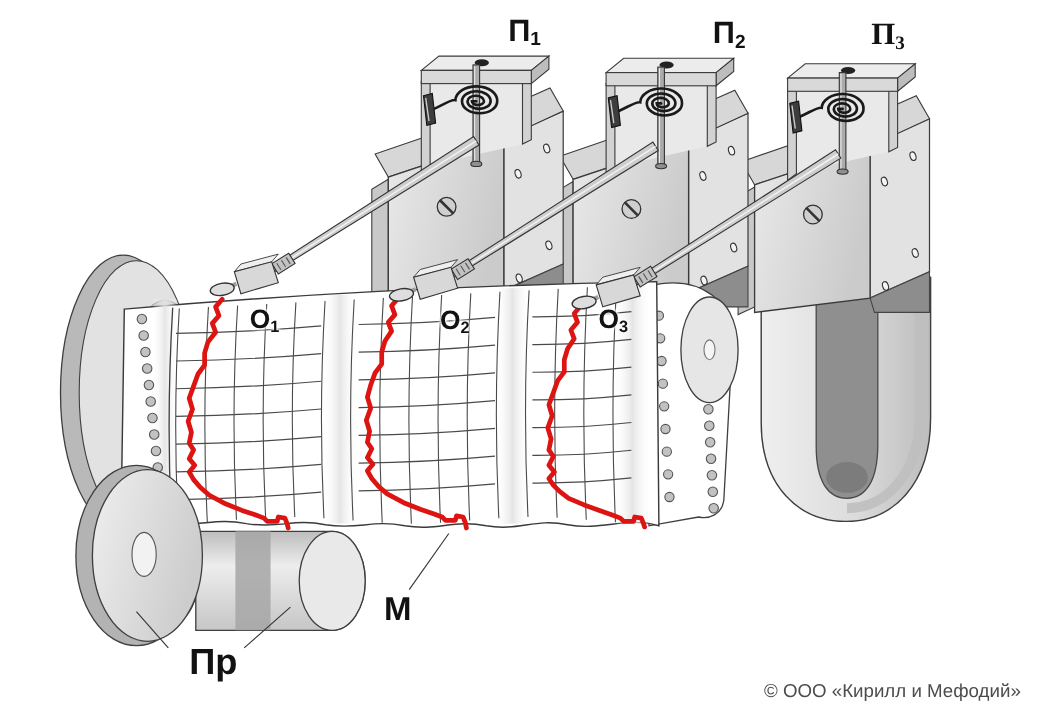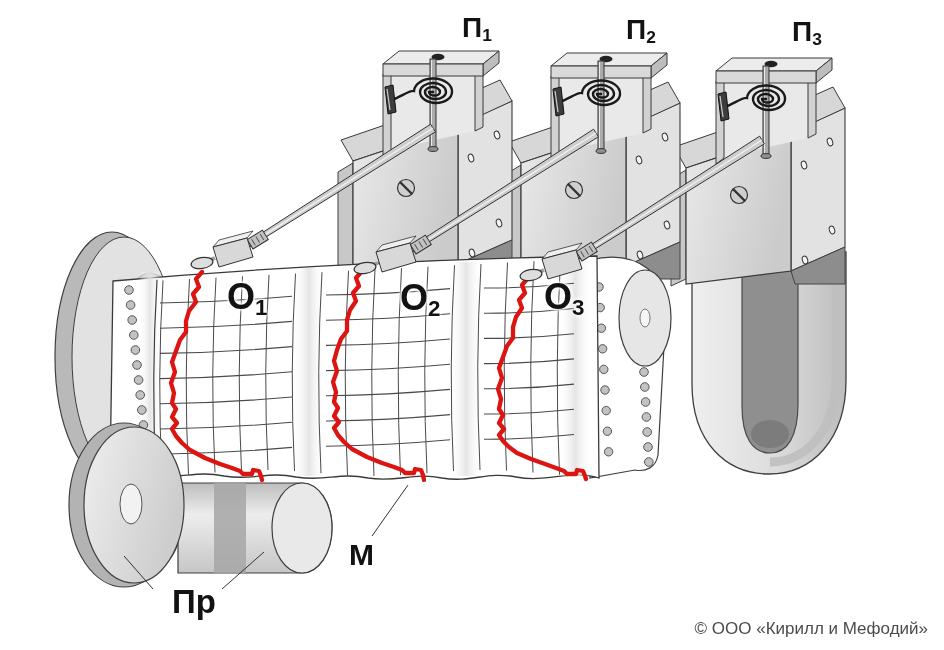--- a/index.html
+++ b/index.html
@@ -2,21 +2,21 @@
 <html><head>
 <meta charset="utf-8">
 <style>
   html,body{margin:0;padding:0;background:#fff;}
   .stage{position:relative;width:936px;height:650px;background:#ffffff;overflow:hidden;
          font-family:"Liberation Sans","DejaVu Sans",sans-serif;}
   .stage svg{position:absolute;left:0;top:0;}
   .lbl{position:absolute;font-weight:bold;color:#121212;line-height:1;white-space:nowrap;}
   .lbl sub{font-size:0.62em;font-weight:bold;vertical-align:-0.25em;}
   .lbl-pen{font-size:28px;}
-  .lbl-rec{font-size:36px;text-shadow:0 0 3px #fff,0 0 4px #fff,0 0 5px #fff;}
+  .lbl-rec{font-size:24px;text-shadow:0 0 3px #fff,0 0 4px #fff,0 0 5px #fff;}
   .lbl-tape{font-size:30px;}
   .lbl-rollers{font-size:33px;}
   .copyright{position:absolute;right:8px;top:619px;font-size:17px;color:#4c4c4c;font-weight:normal;}
 </style>
 </head>
 <body>
 
 <div class="stage">
 
 <svg width="944" height="650" viewBox="0 0 944 650">
@@ -234,22 +234,22 @@
       </g>
 
   <g stroke="#333" stroke-width="1">
     <line x1="372" y1="536" x2="408" y2="485"></line>
     <line x1="153" y1="589" x2="124" y2="556"></line>
     <line x1="222" y1="589" x2="264" y2="552"></line>
   </g>
 </svg>
 
 <div class="lbl lbl-pen" style="left:462px;top:14px;"><span>П</span><sub>1</sub></div>
-<div class="lbl lbl-pen" style="left:626px;top:16px;"><span>П</span><sub>2</sub></div>
-<div class="lbl lbl-pen" style="left:792px;top:18px;"><span>П</span><sub>3</sub></div>
+<div class="lbl lbl-pen" style="left:648px;top:16px;"><span>П</span><sub>2</sub></div>
+<div class="lbl lbl-pen" style="left:792px;top:18px;font-family:Liberation Serif, serif;"><span>П</span><sub>3</sub></div>
 <div class="lbl lbl-rec" style="left:227px;top:279px;"><span>О</span><sub>1</sub></div>
 <div class="lbl lbl-rec" style="left:386px;top:280px;margin-left:14px;"><span>О</span><sub>2</sub></div>
 <div class="lbl lbl-rec" style="left:544px;top:279px;text-align:center;"><span>О</span><sub>3</sub></div>
 <div class="lbl lbl-tape" style="left:349px;top:540px;">М</div>
 <div class="lbl lbl-rollers" style="left:172px;top:585px;">Пр</div>
 <div class="copyright">© ООО «Кирилл и Мефодий»</div>
 
 </div>
 
 </body></html>

